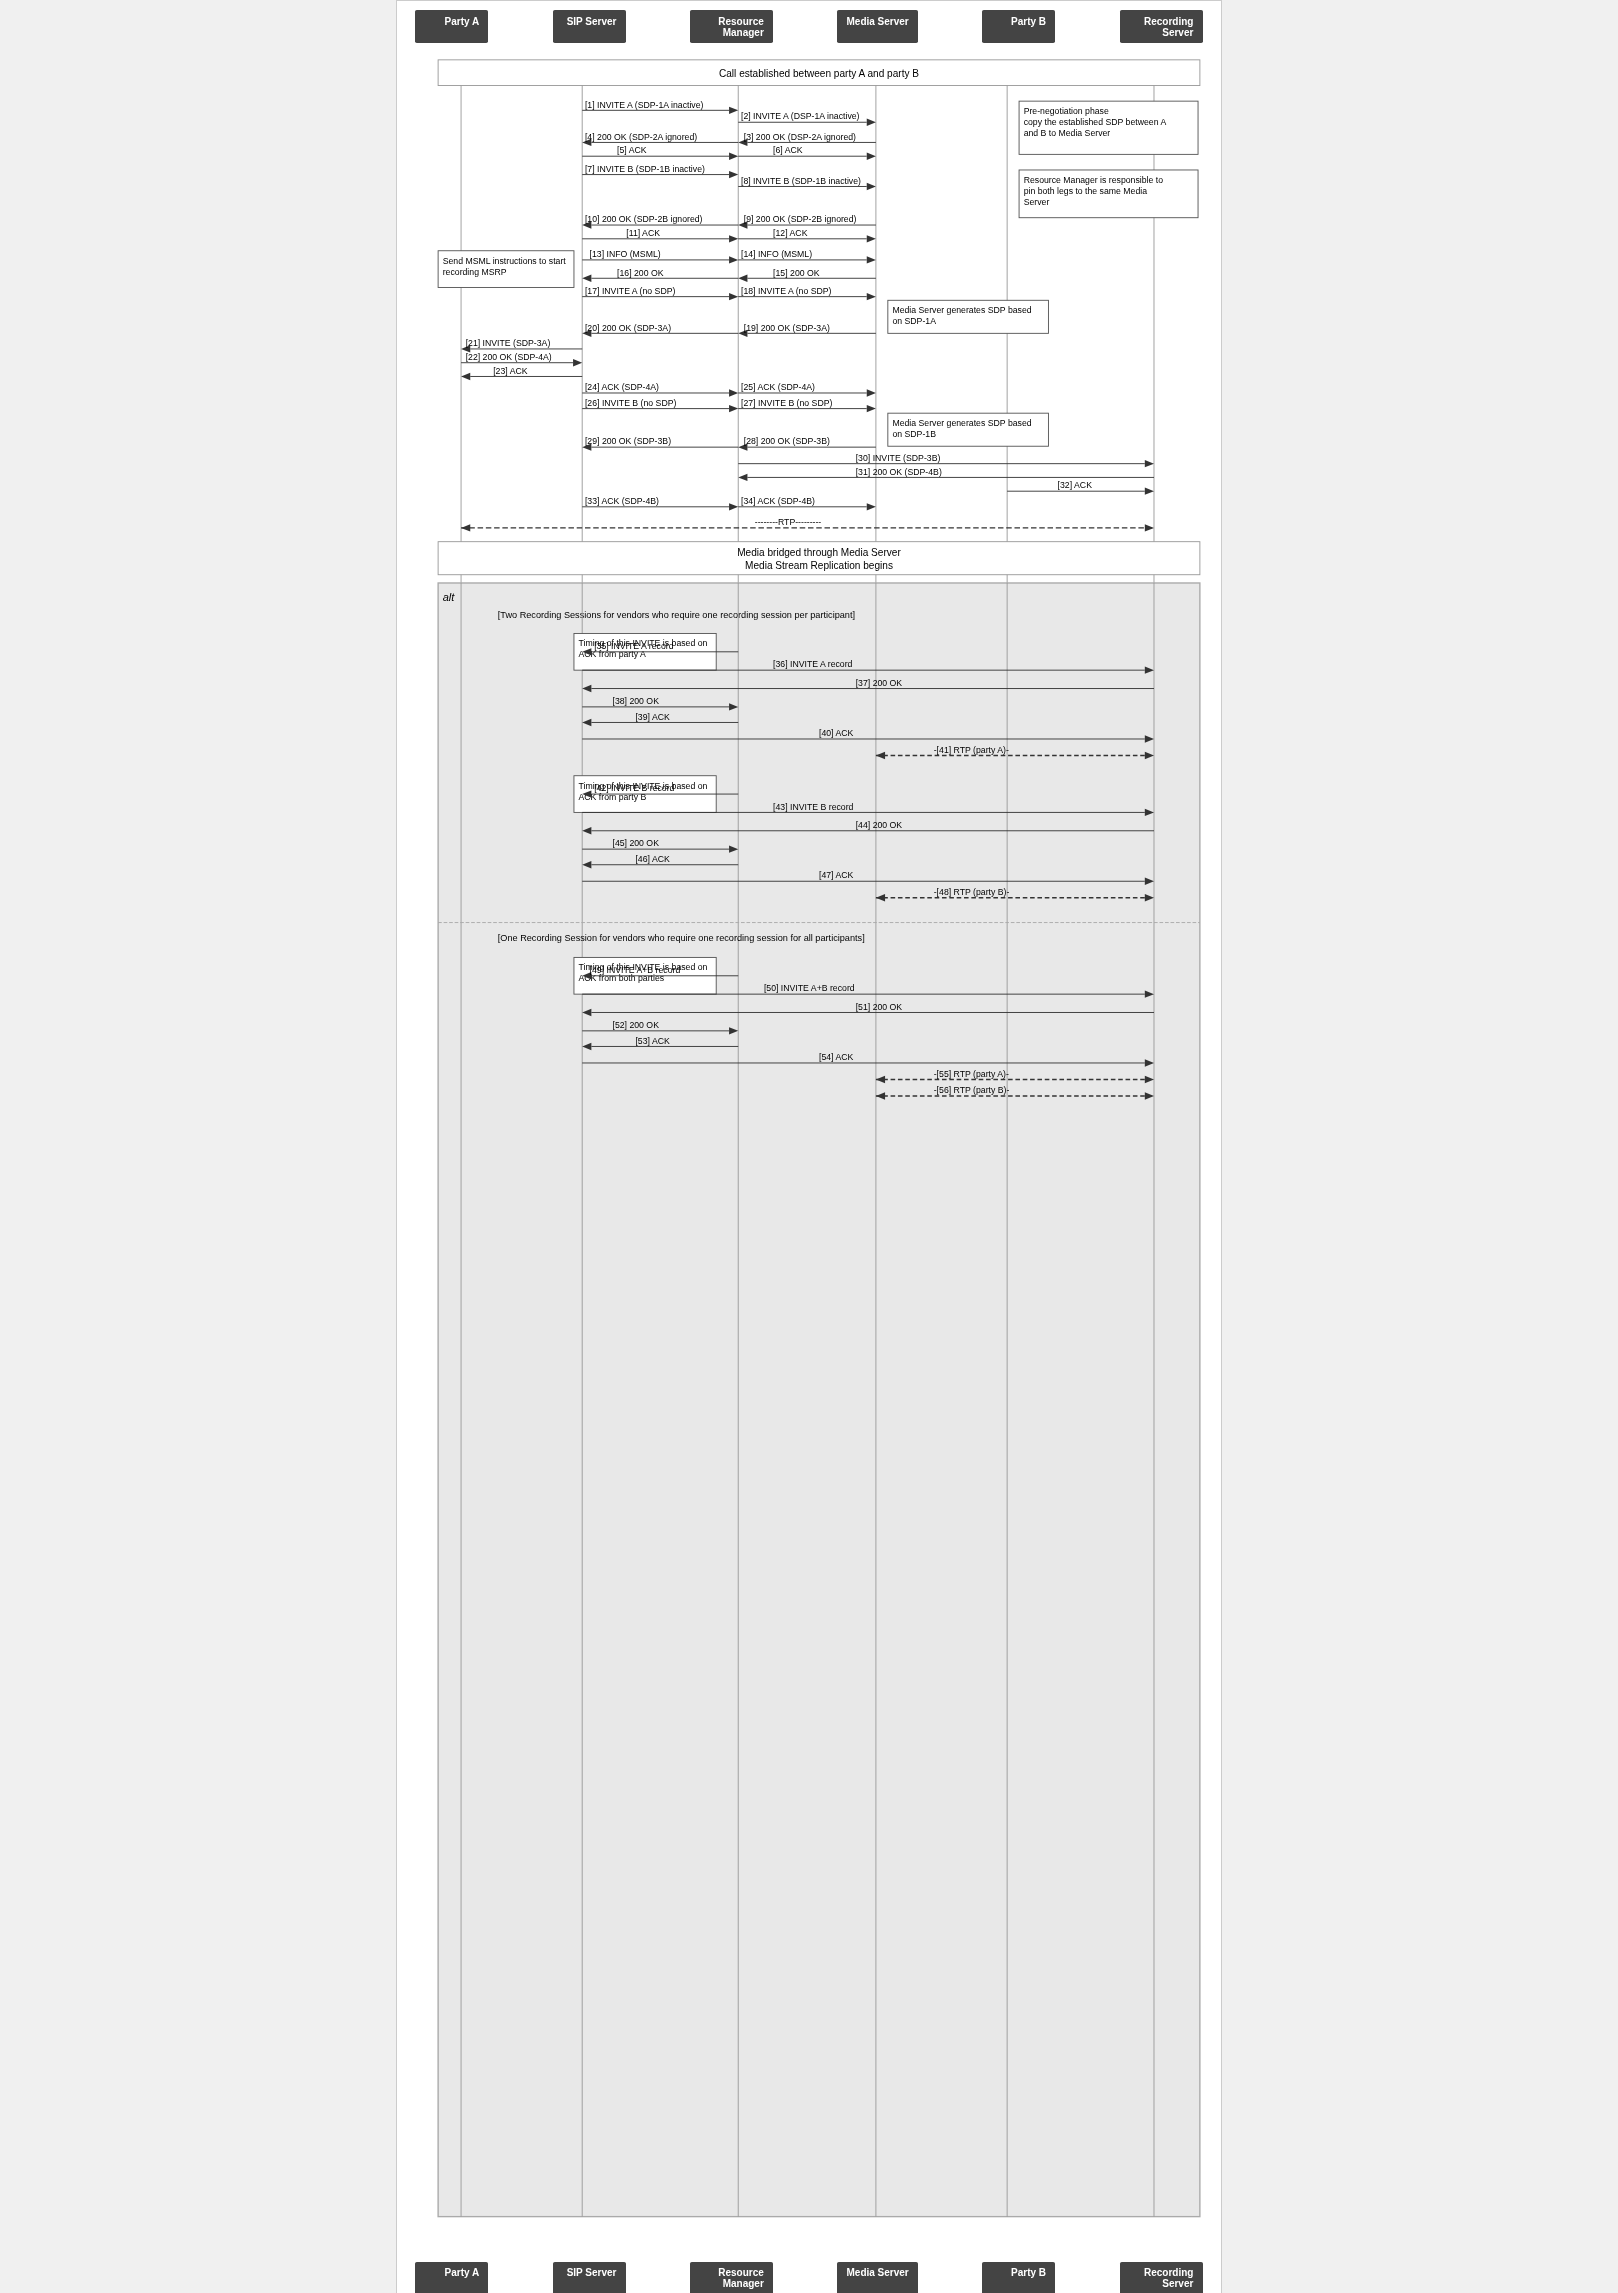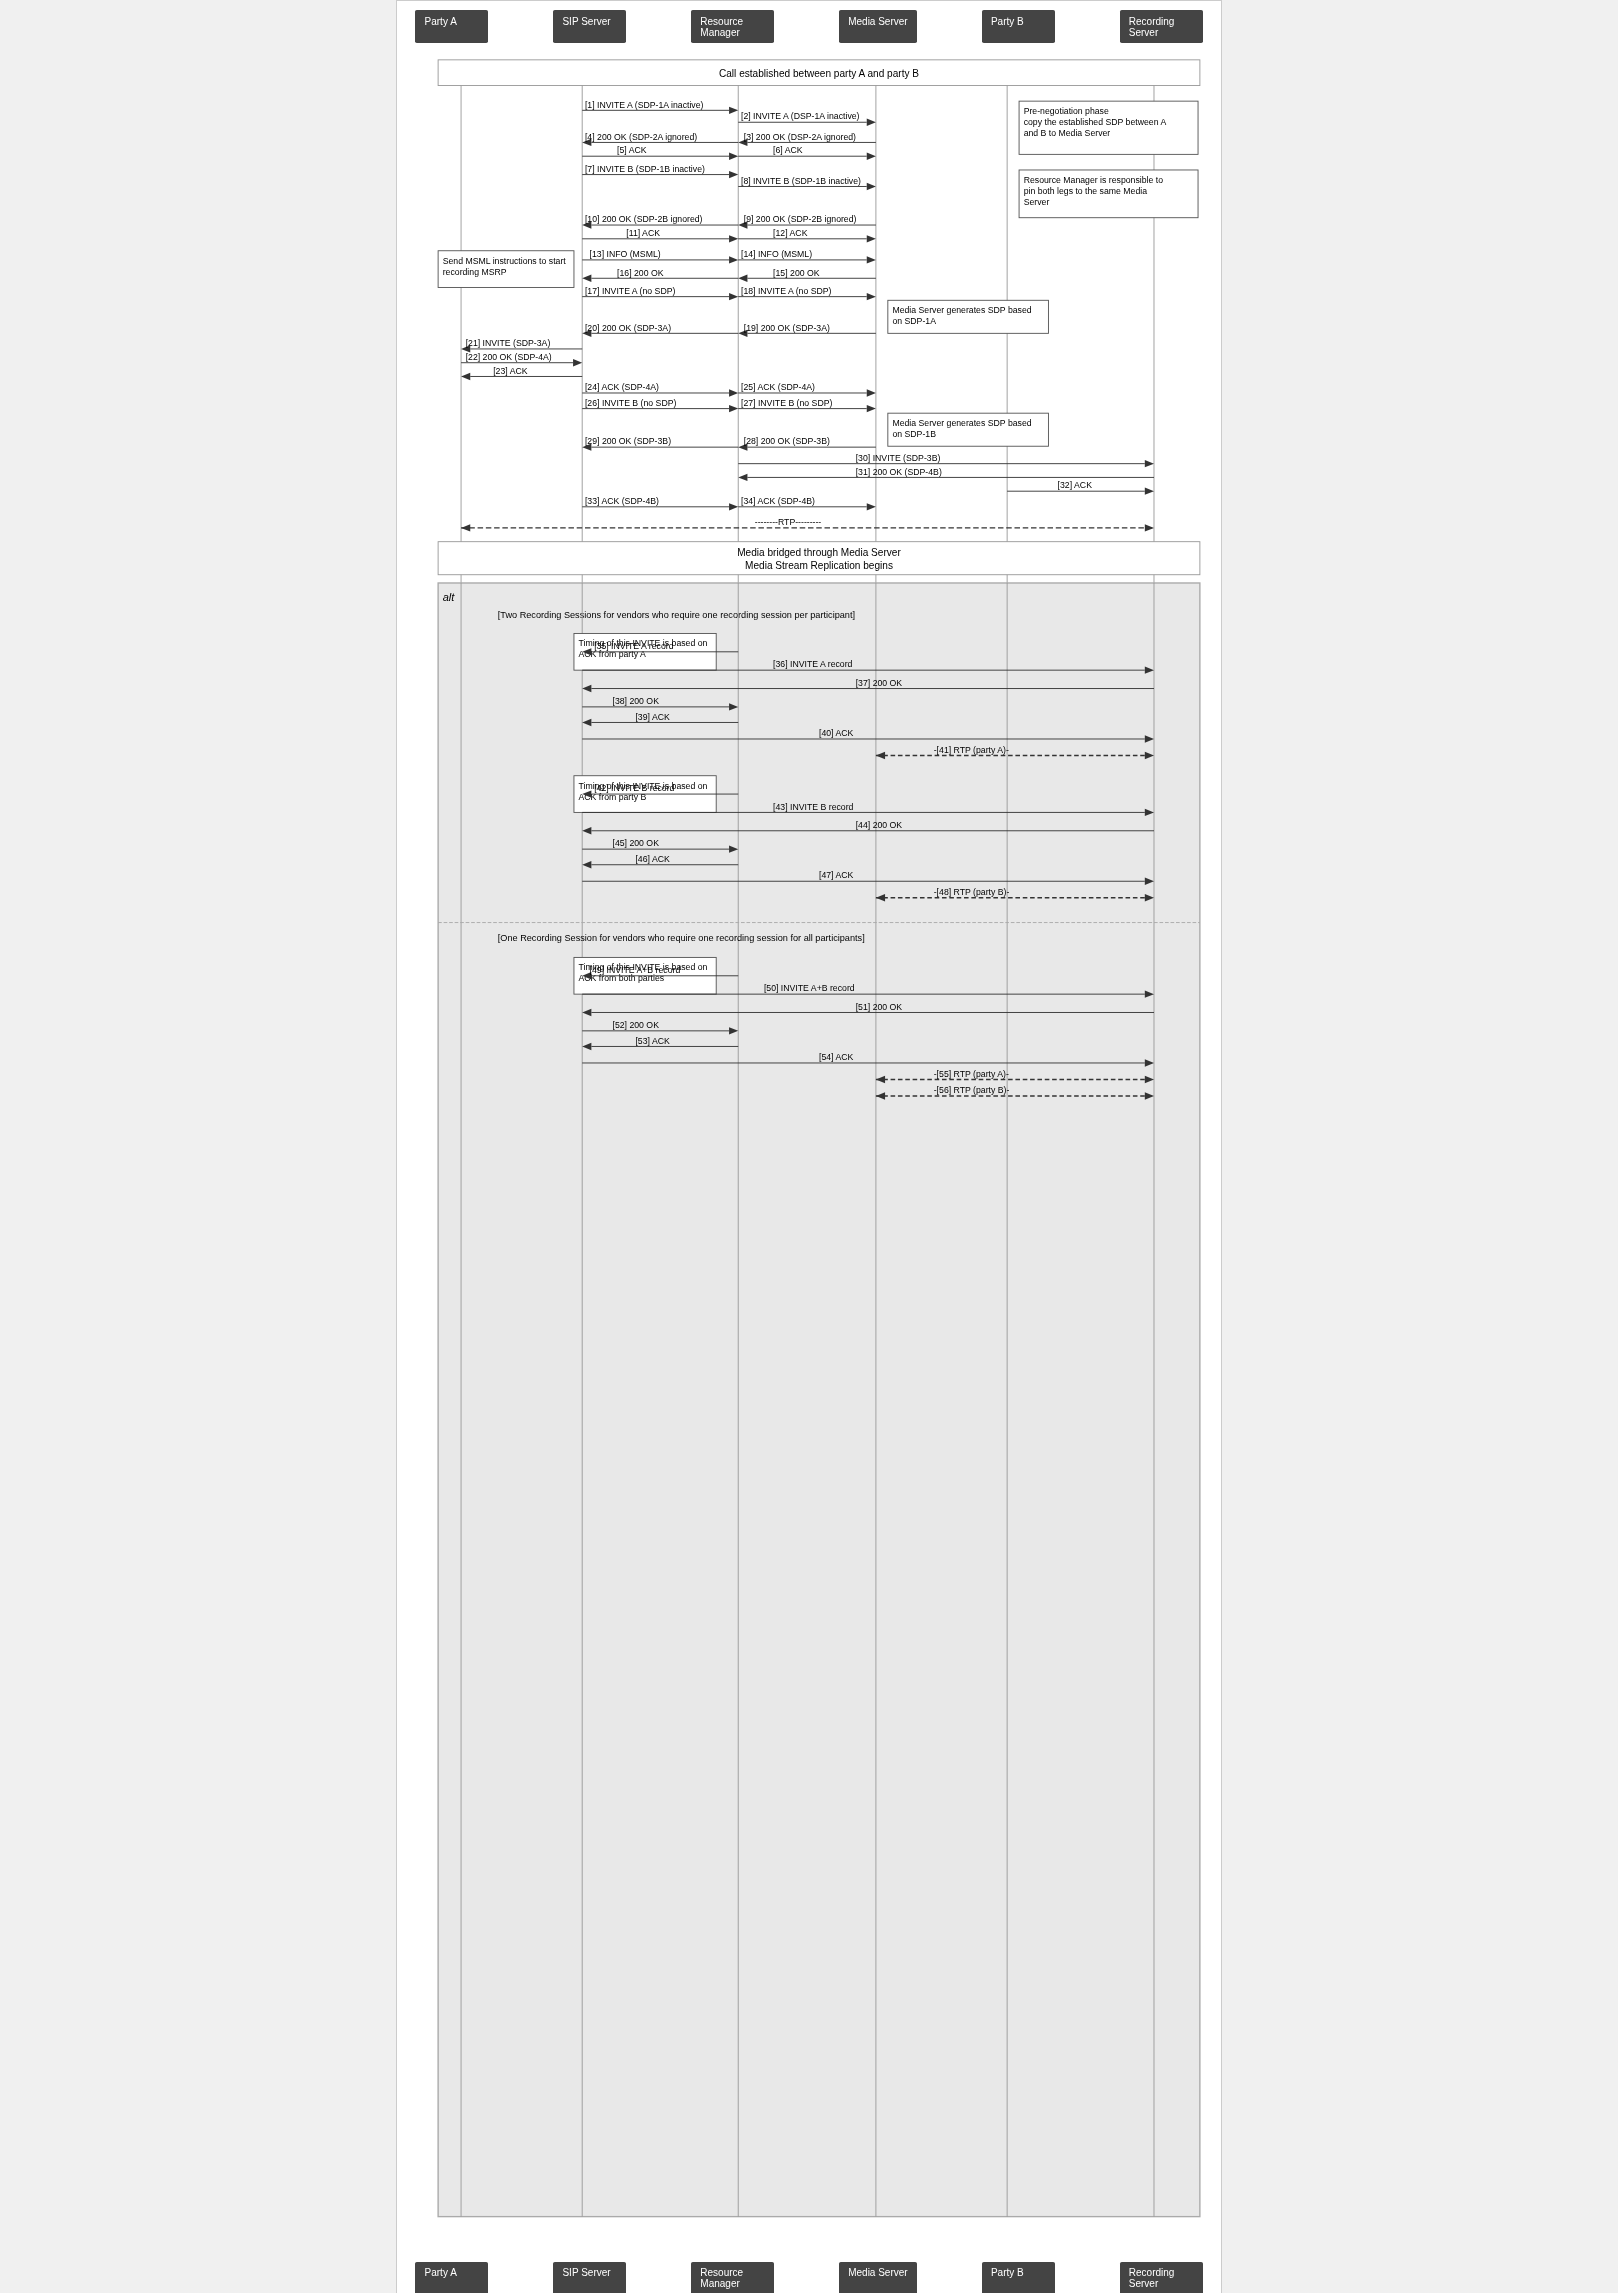--- a/index.html
+++ b/index.html
@@ -22,24 +22,24 @@
     .actors-row {
       display: flex;
       justify-content: space-between;
       margin-bottom: 7.3px;
       padding: 0 9.2px;
     }
 
     .actor-box {
       background: #444;
       color: white;
-      font-weight: normal;
+      font-weight: bold;
       font-size: 10px;
       padding: 5.5px 9.2px;
-      text-align: left;
+      text-align: right;
       min-width: 73px;
       border-radius: 1.8px;
     }
 
     .actor-box.wide {
       min-width: 83px;
     }
 
     
     .diagram-svg {

